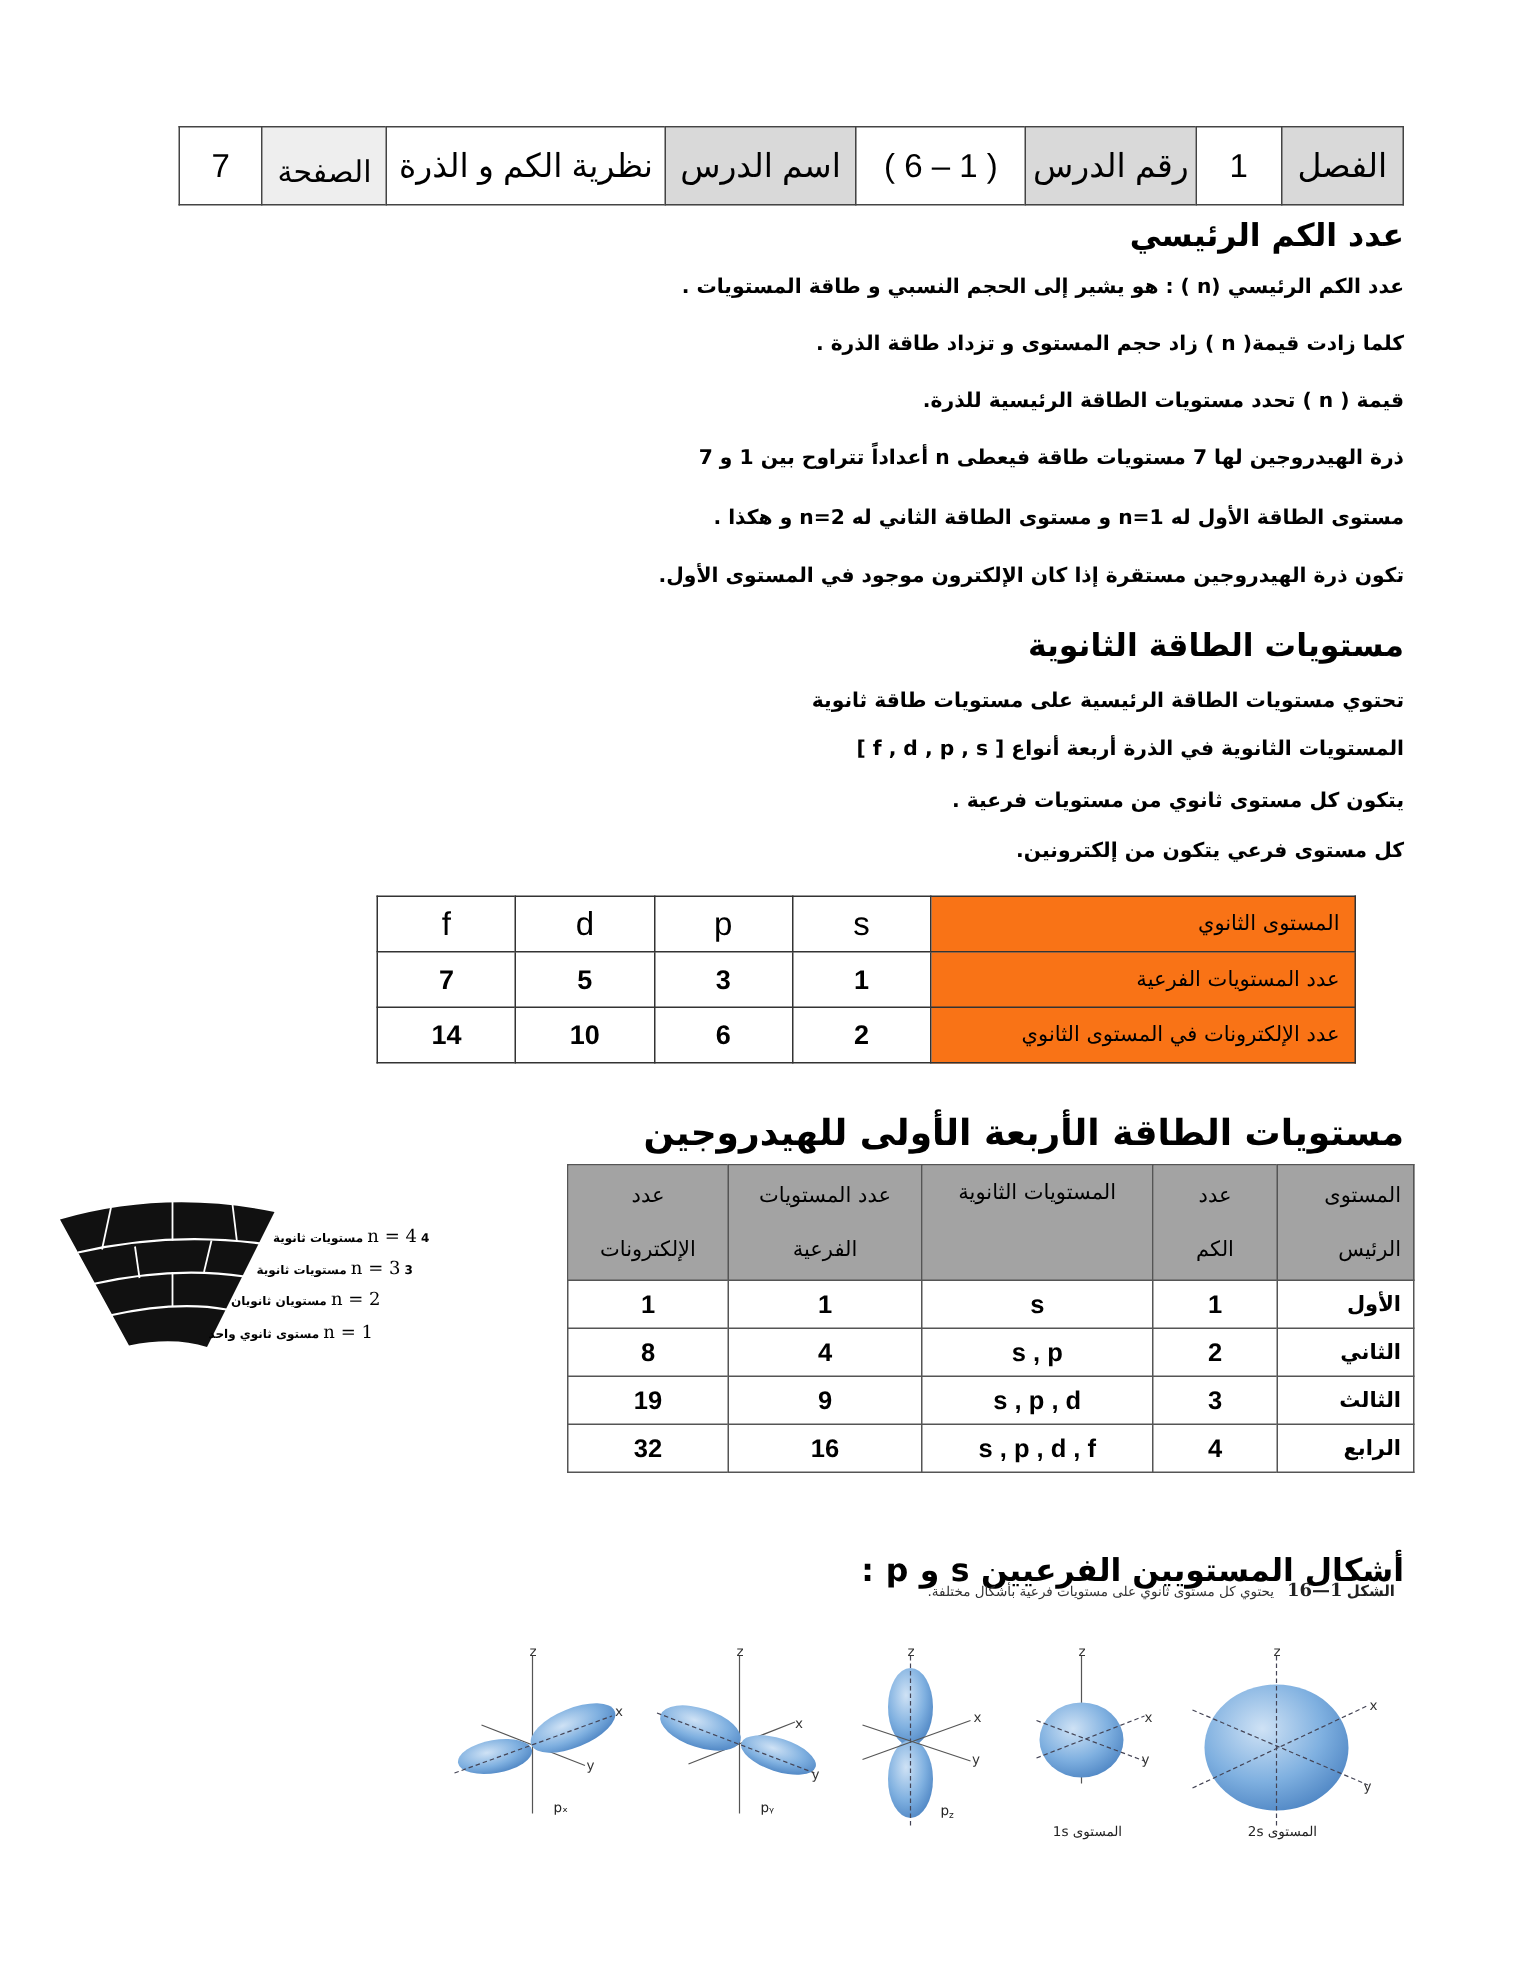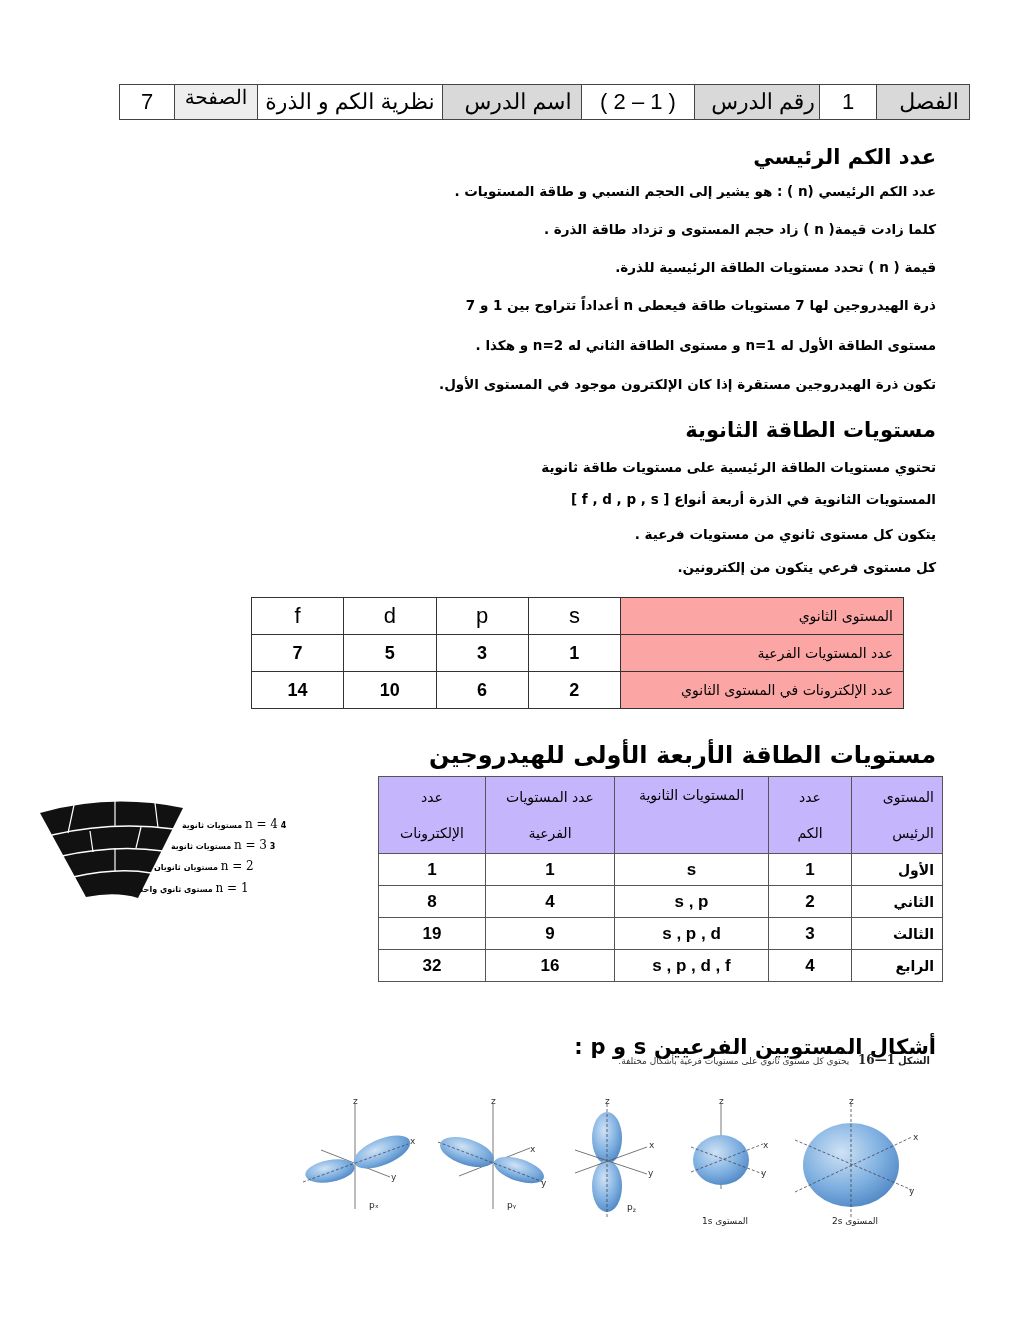--- a/index.html
+++ b/index.html
@@ -12,22 +12,22 @@
     
     .hdr-table {
       position: absolute; left: 119px; top: 84px; width: 817px; height: 36px;
       border-collapse: collapse; direction: rtl; table-layout: fixed;
     }
     .hdr-table td {
       border: 1.5px solid #444; text-align: center; vertical-align: middle;
       font-family: "Liberation Sans", sans-serif; font-size: 22px; padding: 0;
       height: 34px; white-space: nowrap;
     }
-    .hdr-table td.lbl { background: #d9d9d9; padding-left: 12px; }
-    .hdr-table td.lbl-light { background: #eeeeee; font-size: 20px; vertical-align: top; padding-top: 0; }
+    .hdr-table td.lbl { background: #d9d9d9; }
+    .hdr-table td.lbl-light { background: #eeeeee; font-size: 20px; vertical-align: top; padding-top: 17px; }
     .hdr-table td.val { background: #fff; }
 
     
     .rtl { direction: rtl; text-align: right; position: absolute; right: 84px; }
     .h1 {
       font-family: "DejaVu Sans", sans-serif; font-weight: 900; font-size: 21px;
       letter-spacing: 0.3px;
     }
     .para {
       font-family: "DejaVu Sans", sans-serif; font-weight: bold; font-size: 13.5px;
@@ -36,36 +36,36 @@
 
     
     .sub-table {
       position: absolute; left: 251px; top: 597px; width: 653px;
       border-collapse: collapse; direction: rtl; table-layout: fixed;
     }
     .sub-table td {
       border: 1.5px solid #333; height: 36px; text-align: center; vertical-align: middle; padding: 0;
     }
     .sub-table td.rowhdr {
-      background: #fca5a5; text-align: right; padding-right: 10px; width: 272px;
+      background: #f97316; text-align: right; padding-right: 10px; width: 272px;
       font-family: "DejaVu Sans", sans-serif; font-size: 14px;
     }
     .sub-table td.letter { font-family: "Liberation Sans", sans-serif; font-size: 22px; }
     .sub-table td.num { font-family: "Liberation Sans", sans-serif; font-weight: bold; font-size: 18px; }
 
     
     .h-table {
       position: absolute; left: 378px; top: 776px; width: 557px;
       border-collapse: collapse; direction: rtl; table-layout: fixed;
     }
     .h-table th, .h-table td {
       border: 1.5px solid #555; padding: 0; text-align: center; vertical-align: middle;
     }
     .h-table th {
-      background: #c4b5fd; font-weight: normal; height: 76px;
+      background: #a3a3a3; font-weight: normal; height: 76px;
       font-family: "DejaVu Sans", sans-serif; font-size: 14px; line-height: 36px;
     }
     .h-table th.first { text-align: right; padding-right: 8px; }
     .h-table td { height: 31px; font-family: "Liberation Sans", sans-serif; font-weight: bold; font-size: 17px; }
     .h-table td.lvl { text-align: right; padding-right: 8px; font-family: "DejaVu Sans", sans-serif; font-size: 14px; }
 
     
     .fan { position: absolute; left: 38px; top: 793px; width: 250px; height: 110px; }
     .fan-label {
       position: absolute; direction: rtl; white-space: nowrap;
@@ -89,21 +89,21 @@
 <body>
 
 <div class="page">
 
   <table class="hdr-table">
     <tbody>
         <tr>
       <td class="lbl" style="width:80px">الفصل</td>
       <td class="val" style="width:56px">1</td>
       <td class="lbl" style="width:112px">رقم الدرس</td>
-      <td class="val" style="width:112px"><span dir="ltr">( 2 – 1 )</span></td>
+      <td class="val" style="width:112px"><span dir="ltr">( 6 – 1 )</span></td>
       <td class="lbl" style="width:126px">اسم الدرس</td>
       <td class="val" style="width:184px">نظرية الكم و الذرة</td>
       <td class="lbl-light" style="width:82px">الصفحة</td>
       <td class="val" style="width:54px">7</td>
     </tr>
   </tbody>
     </table>
 
   <div class="rtl h1" style="top:145px;">عدد الكم الرئيسي</div>
   <div class="rtl para" style="top:183px;">عدد الكم الرئيسي (n ) : هو يشير إلى الحجم النسبي و طاقة المستويات .</div>

